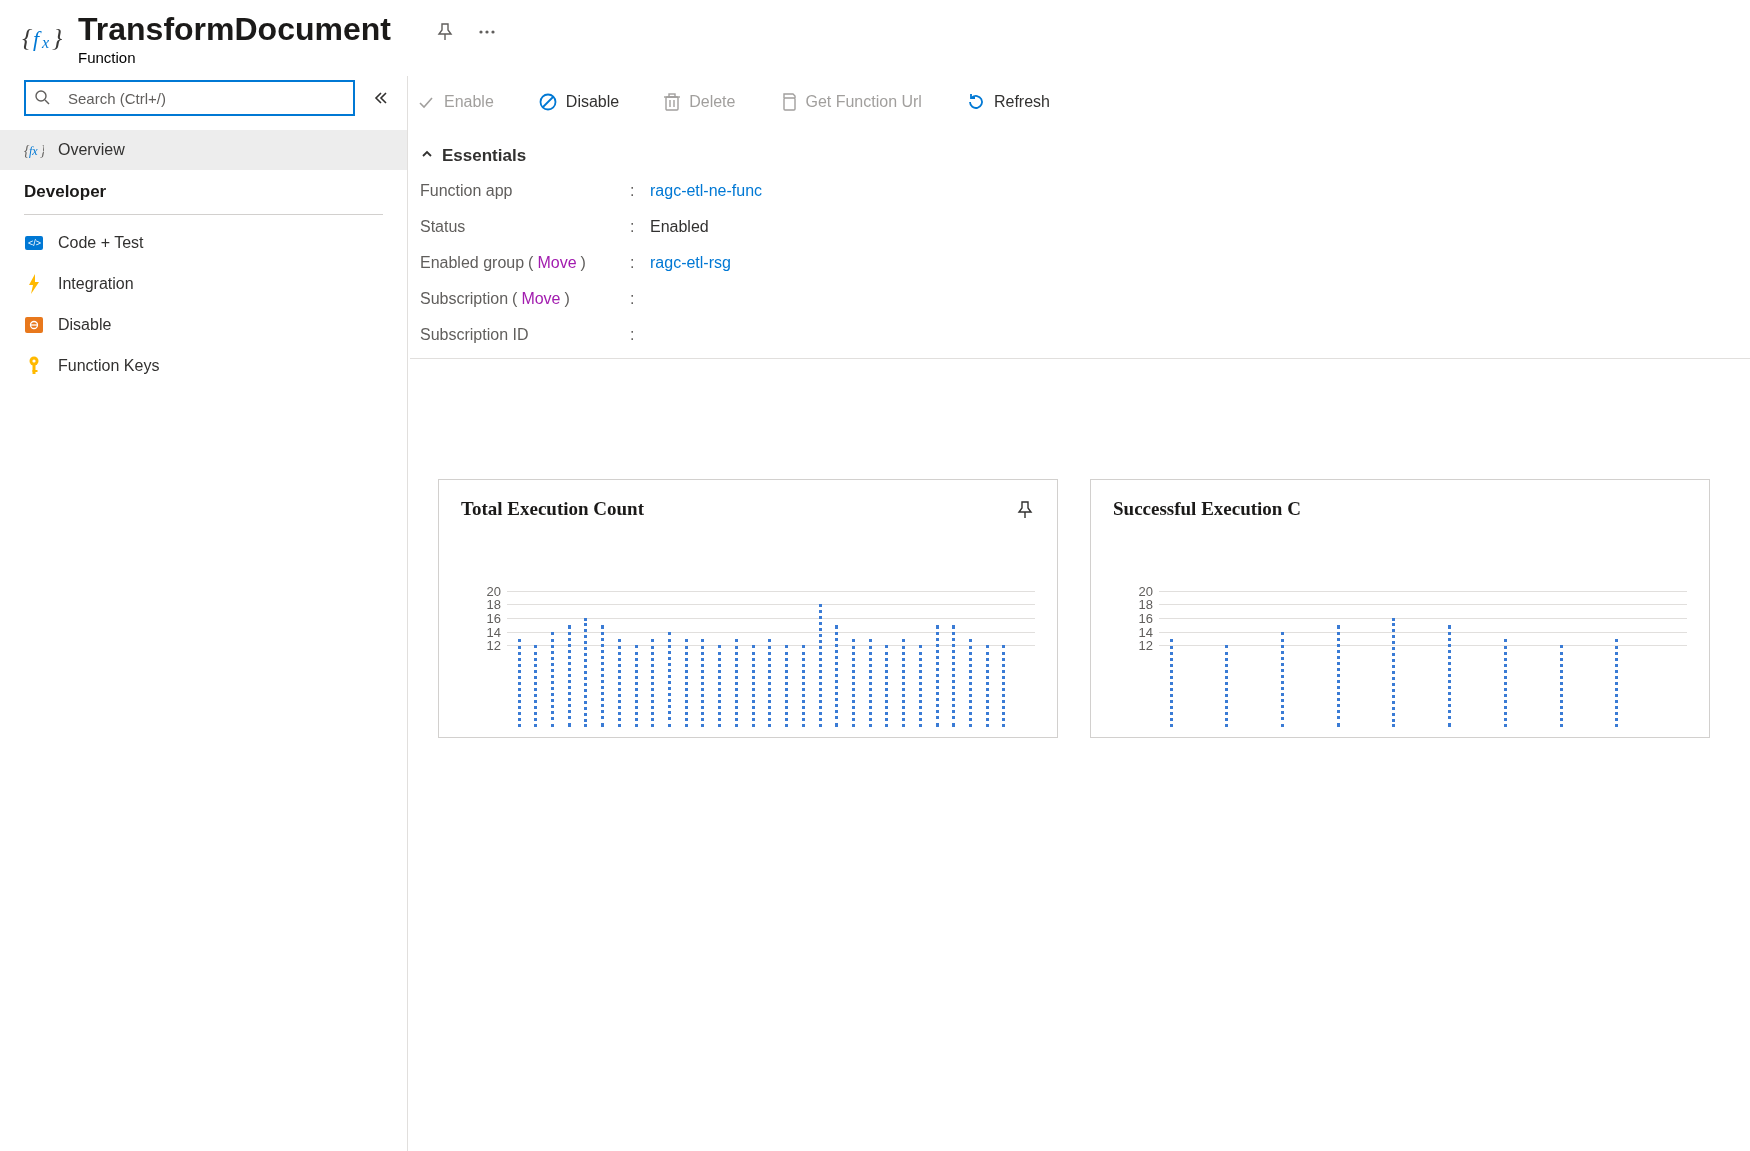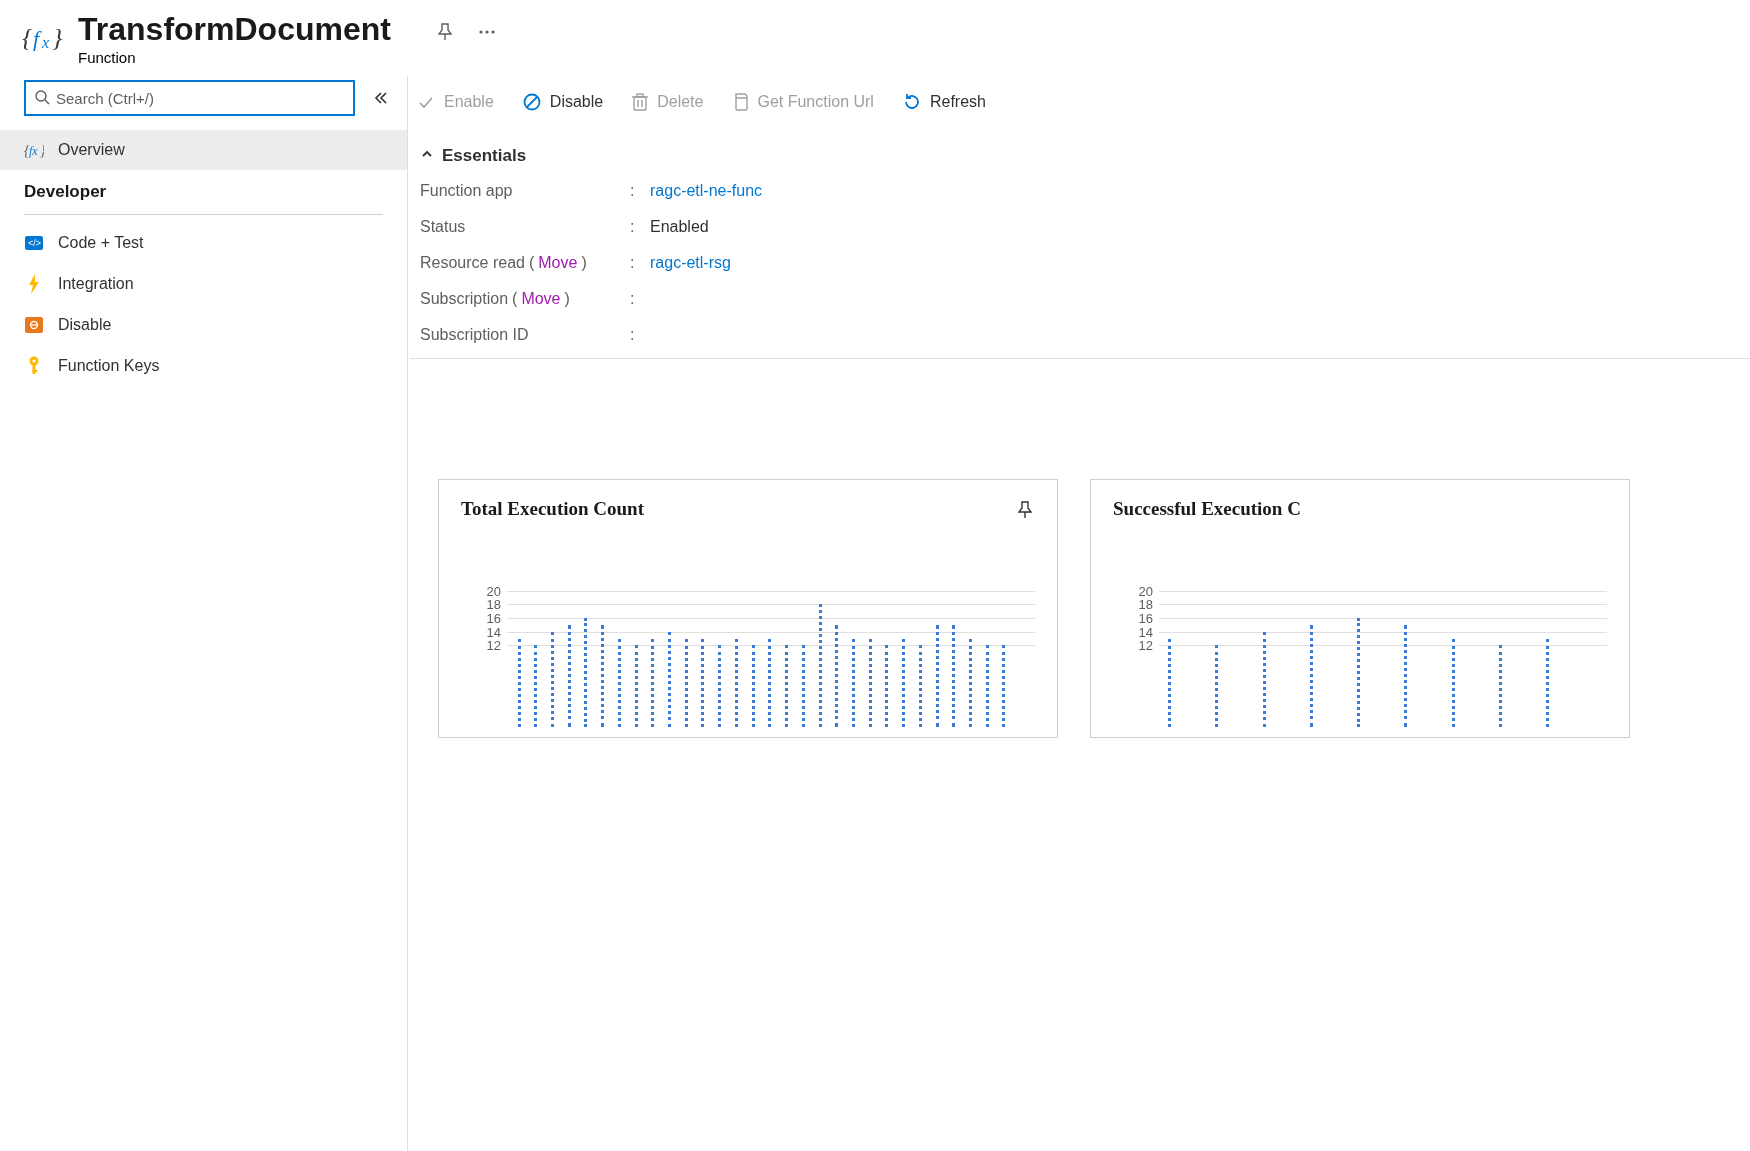--- a/index.html
+++ b/index.html
@@ -60,21 +60,21 @@
     display: flex; align-items: center;
     padding: 4px 14px 14px 24px;
     gap: 14px;
   }
   .search-box {
     flex: 1;
     display: flex; align-items: center;
     border: 2px solid #0078d4;
     height: 36px;
     padding: 0 8px;
-    gap: 6px;
+    gap: 18px;
   }
   .search-box input {
     border: none; outline: none;
     font-size: 15px;
     width: 100%;
     color: #323130;
   }
   .search-box input::placeholder { color: #605e5c; }
   .collapse-btn {
     cursor: pointer;
@@ -109,21 +109,21 @@
   
   .main {
     flex: 1;
     display: flex; flex-direction: column;
     min-width: 0;
     border-left: 1px solid #e1dfdd;
   }
 
   .toolbar {
     display: flex; align-items: center;
-    gap: 28px;
+    gap: 44px;
     padding: 16px 8px 16px 8px;
     flex-wrap: wrap;
   }
   .toolbar-btn {
     display: flex; align-items: center; gap: 8px;
     font-size: 16px;
     cursor: pointer;
     color: #323130;
   }
   .toolbar-btn.disabled { color: #a19f9d; cursor: default; }
@@ -169,21 +169,21 @@
     padding: 120px 0 0 30px;
   }
   .chart-card {
     border: 1px solid #d2d0ce;
     width: 620px;
     flex-shrink: 0;
     padding: 18px 22px 10px 22px;
     display:flex; flex-direction:column;
     overflow: hidden;
   }
-  .chart-card.second { width: 540px; }
+  .chart-card.second { width: 620px; }
   .chart-head {
     display: flex; justify-content: space-between; align-items: flex-end;
     margin-bottom: 57px;
     font-family: Liberation Serif, serif;
   }
   .chart-title { font-size: 19px; font-weight: 600; color:#1b1a19; white-space:nowrap; }
   .chart-body { position: relative; height: 150px; overflow:hidden;}
   .y-ticks { position:absolute; left:0; top:0; font-size:13px; color:#605e5c; }
   .y-tick { position:absolute; right:0; transform: translateY(-50%); }
   .gridlines { position:absolute; left:46px; right:0; top:0; bottom:0; }
@@ -374,21 +374,21 @@
             <div class="ess-sep">:</div>
             <div class="ess-val ess-link">ragc-etl-ne-func</div>
           </div>
           <div class="ess-row">
             <div class="ess-label">Status</div>
             <div class="ess-sep">:</div>
             <div class="ess-val">Enabled</div>
           </div>
           <div class="ess-row">
             <div class="ess-label">
-              <span>Resource read</span>
+              <span>Enabled group</span>
               <span>(</span>
                 <span class="ess-move">Move</span>
                 <span>)</span>
             </div>
             <div class="ess-sep">:</div>
             <div class="ess-val ess-link">ragc-etl-rsg</div>
           </div>
           <div class="ess-row">
             <div class="ess-label">
               <span>Subscription</span>

